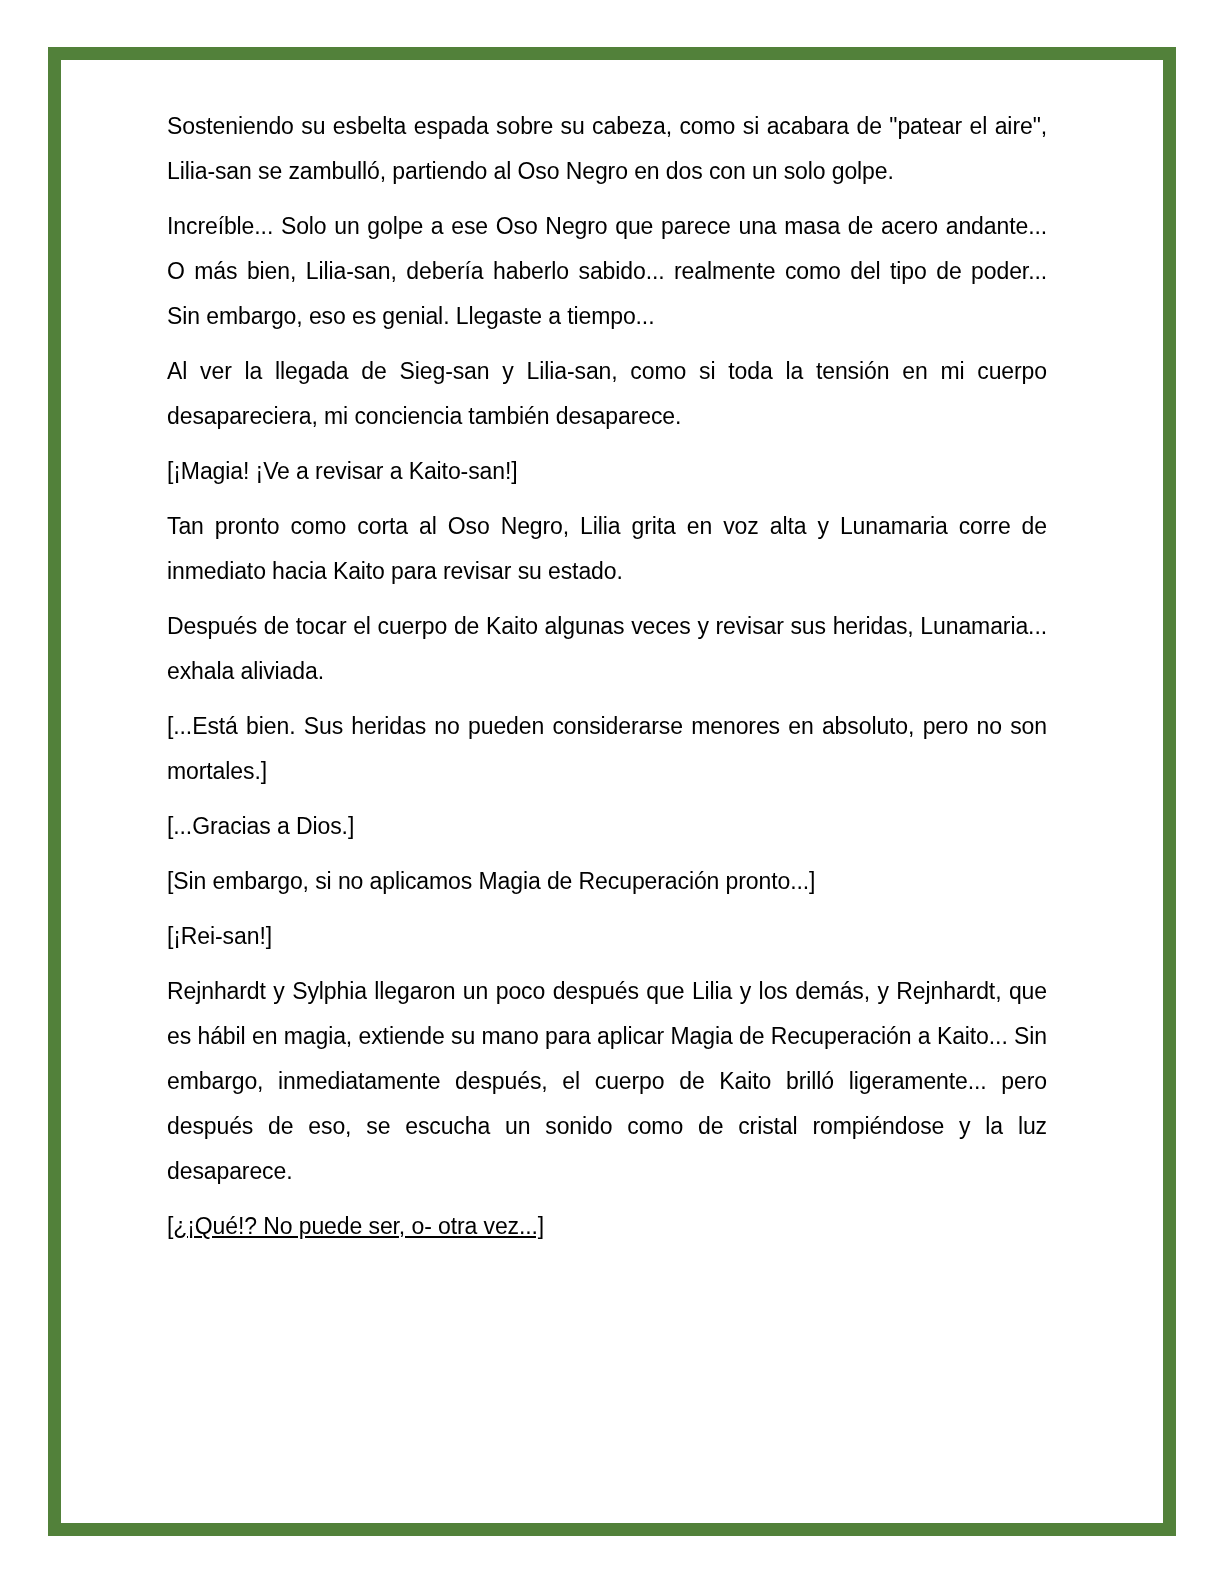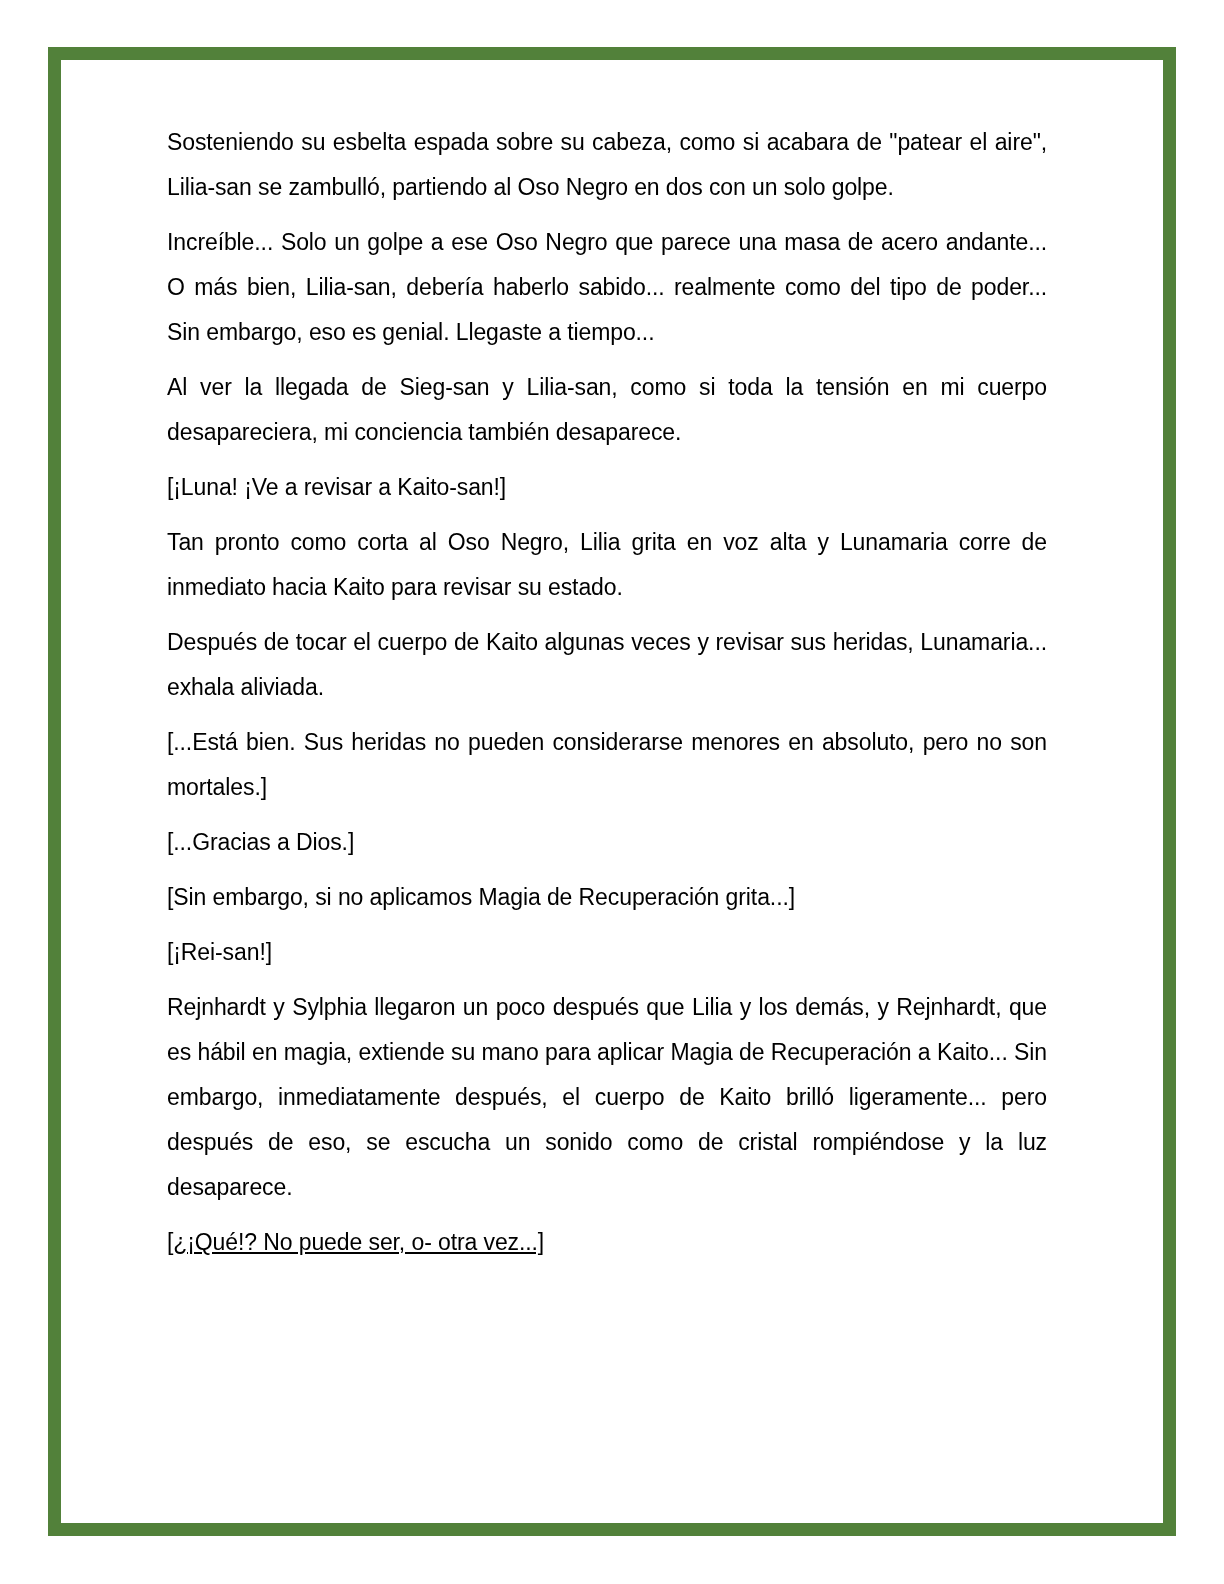--- a/index.html
+++ b/index.html
@@ -34,21 +34,21 @@
     width: 1128px;
     height: 1489px;
     border: 13px solid #52813a;
     background: #ffffff;
   }
 
   
   .content-column {
     position: absolute;
     left: 106px;      
-    top: 60px;
+    top: 44px;
     width: 880px;     
   }
 
   .doc-paragraph {
     margin: 0 0 10px 0;
     font-size: 23px;
     line-height: 45px;
     color: #000000;
     text-align: justify;
     text-justify: inter-word;
@@ -76,32 +76,32 @@
   <div class="page-frame">
 
     <div class="content-column">
 
       <p class="doc-paragraph">Sosteniendo su esbelta espada sobre su cabeza, como si acabara de "patear el aire", Lilia-san se zambulló, partiendo al Oso Negro en dos con un solo golpe.</p>
 
       <p class="doc-paragraph">Increíble... Solo un golpe a ese Oso Negro que parece una masa de acero andante... O más bien, Lilia-san, debería haberlo sabido... realmente como del tipo de poder... Sin embargo, eso es genial. Llegaste a tiempo...</p>
 
       <p class="doc-paragraph">Al ver la llegada de Sieg-san y Lilia-san, como si toda la tensión en mi cuerpo desapareciera, mi conciencia también desaparece.</p>
 
-      <p class="doc-paragraph short">[¡Luna! ¡Ve a revisar a Kaito-san!]</p>
+      <p class="doc-paragraph short">[¡Magia! ¡Ve a revisar a Kaito-san!]</p>
 
 
       <p class="doc-paragraph">Tan pronto como corta al Oso Negro, Lilia grita en voz alta y Lunamaria corre de inmediato hacia Kaito para revisar su estado.</p>
 
       <p class="doc-paragraph">Después de tocar el cuerpo de Kaito algunas veces y revisar sus heridas, Lunamaria... exhala aliviada.</p>
 
       <p class="doc-paragraph">[...Está bien. Sus heridas no pueden considerarse menores en absoluto, pero no son mortales.]</p>
 
       <p class="doc-paragraph short">[...Gracias a Dios.]</p>
 
-      <p class="doc-paragraph short">[Sin embargo, si no aplicamos Magia de Recuperación grita...]</p>
+      <p class="doc-paragraph short">[Sin embargo, si no aplicamos Magia de Recuperación pronto...]</p>
 
 
       <p class="doc-paragraph short">[¡Rei-san!]</p>
 
 
       <p class="doc-paragraph">Rejnhardt y Sylphia llegaron un poco después que Lilia y los demás, y Rejnhardt, que es hábil en magia, extiende su mano para aplicar Magia de Recuperación a Kaito... Sin embargo, inmediatamente después, el cuerpo de Kaito brilló ligeramente... pero después de eso, se escucha un sonido como de cristal rompiéndose y la luz desaparece.</p>
 
       <p class="doc-paragraph short">[¿¡Qué!? No puede ser, o- otra vez...]</p>
 
     </div>

